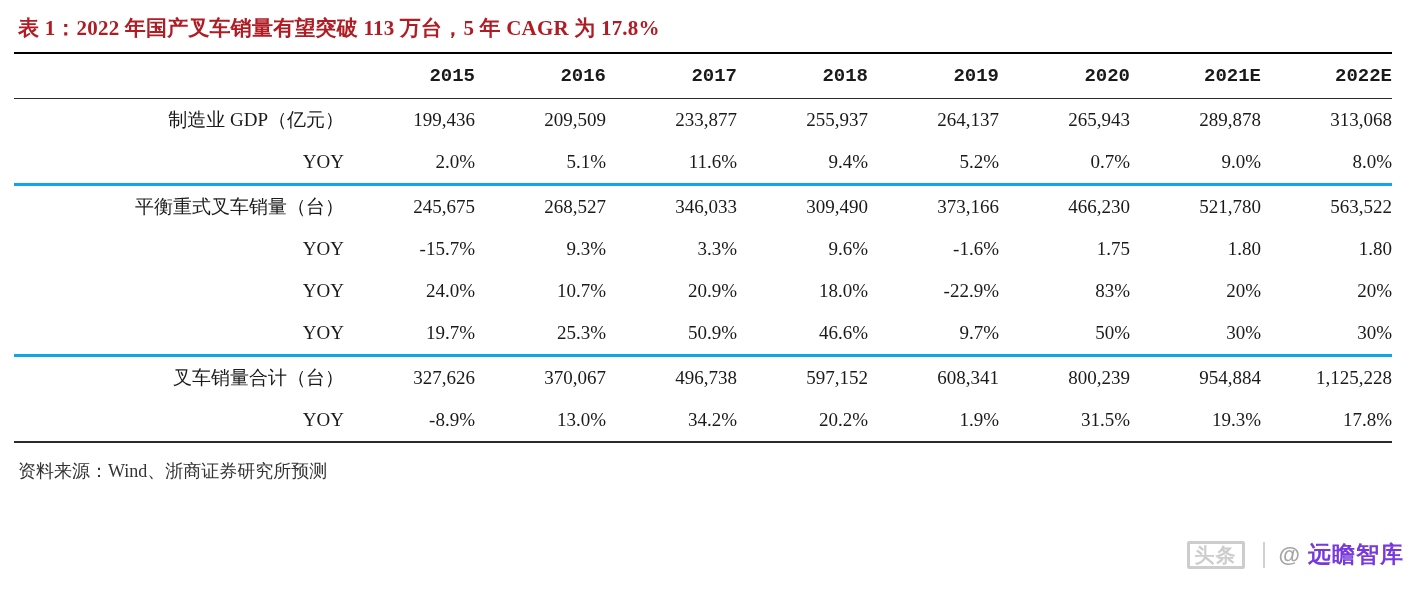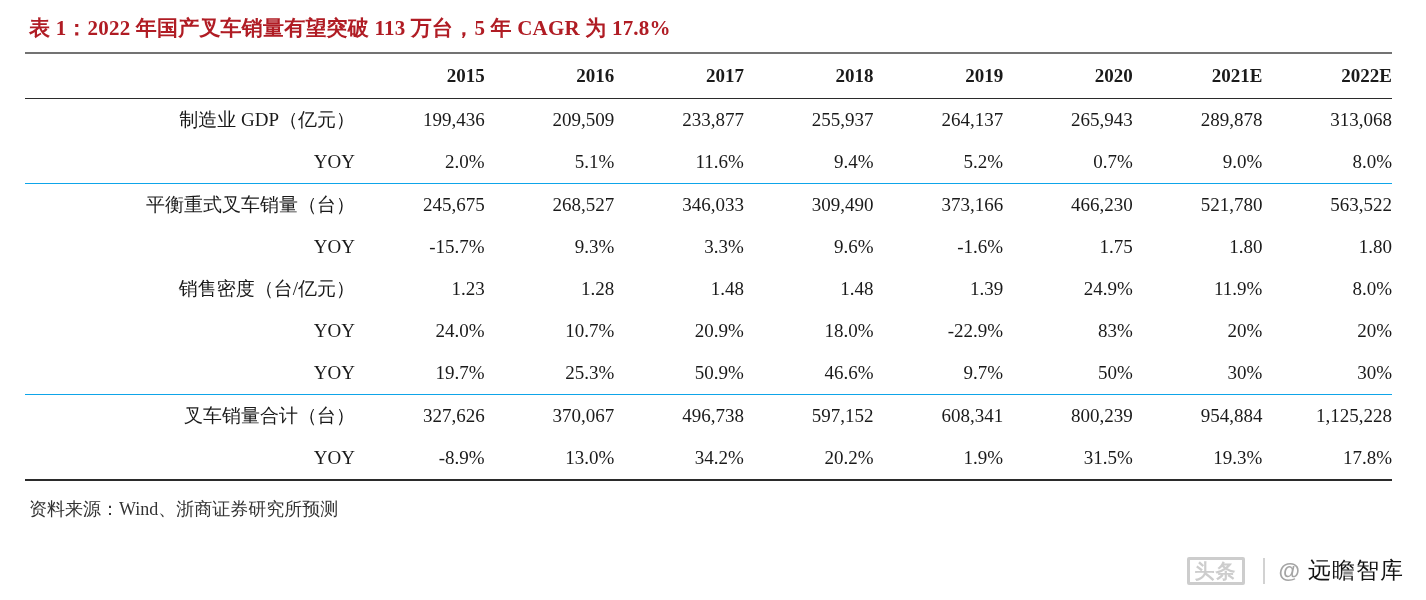--- a/index.html
+++ b/index.html
@@ -13,21 +13,21 @@
     font-family: "Liberation Serif", serif;
     color: #1a1a1a;
     overflow: hidden;
     position: relative;
   }
   .page {
     position: relative;
     width: 1426px;
     height: 600px;
     box-sizing: border-box;
-    padding: 8px 34px 0 25px;
+    padding: 8px 34px 0 14px;
   }
   .table-title {
     font-family: "Liberation Serif", serif;
     font-weight: bold;
     font-size: 21px;
     color: #b01c24;
     letter-spacing: 0.2px;
     padding: 6px 0 10px 4px;
     white-space: nowrap;
   }
@@ -35,30 +35,31 @@
     width: 100%;
     border-collapse: collapse;
     table-layout: fixed;
   }
   table.data th, table.data td {
     font-size: 19px;
     padding: 0;
     vertical-align: middle;
   }
   .rule-top td, .rule-top th {
-    border-top: 2px solid #737373;
+    border-top: 2px solid #000000;
+    font-family: Liberation Mono, monospace;
   }
   .rule-head td, .rule-head th {
     border-bottom: 1.5px solid #2b2b2b;
   }
   .rule-bottom td {
     border-bottom: 2px solid #2b2b2b;
   }
   .sep td {
-    border-top: 1px solid #0ea5e9;
+    border-top: 3px solid #0ea5e9;
   }
   th.col-label, td.col-label {
     text-align: right;
     padding-left: 4px;
     width: 330px;
     white-space: nowrap;
   }
   th.year, td.num {
     text-align: right;
     padding-right: 20px;
@@ -84,21 +85,21 @@
   .source {
     margin-top: 16px;
     padding-left: 4px;
     font-size: 18px;
     color: #333333;
     white-space: nowrap;
   }
   .watermark {
     position: absolute;
     right: 22px;
-    bottom: 14px;
+    bottom: 30px;
     display: flex;
     align-items: center;
     gap: 8px;
     opacity: 0.92;
   }
   .wm-logo {
     display: flex;
     align-items: center;
     font-family: "Liberation Sans", sans-serif;
     font-weight: bold;
@@ -123,22 +124,22 @@
   }
   .wm-at {
     font-family: "Liberation Sans", sans-serif;
     font-size: 22px;
     color: #9e9e9e;
     font-weight: bold;
   }
   .wm-name {
     font-family: "Liberation Sans", sans-serif;
     font-size: 23px;
-    color: #000000;
-    font-weight: normal;
+    color: #6d28d9;
+    font-weight: bold;
     letter-spacing: 1px;
   }
 </style>
 </head>
 <body>
 
 <div class="page">
 
   <div class="table-title">表 1：2022 年国产叉车销量有望突破 113 万台，5 年 CAGR 为 17.8%</div>
 
@@ -199,31 +200,20 @@
         <td class="num">-15.7%</td>
         <td class="num">9.3%</td>
         <td class="num">3.3%</td>
         <td class="num">9.6%</td>
         <td class="num">-1.6%</td>
         <td class="num">1.75</td>
         <td class="num">1.80</td>
         <td class="num">1.80</td>
       </tr>
 
-      <tr>
-        <td class="col-label">销售密度（台/亿元）</td>
-        <td class="num">1.23</td>
-        <td class="num">1.28</td>
-        <td class="num">1.48</td>
-        <td class="num">1.48</td>
-        <td class="num">1.39</td>
-        <td class="num">24.9%</td>
-        <td class="num">11.9%</td>
-        <td class="num">8.0%</td>
-      </tr>
 
 
       <tr>
         <td class="col-label">YOY</td>
         <td class="num">24.0%</td>
         <td class="num">10.7%</td>
         <td class="num">20.9%</td>
         <td class="num">18.0%</td>
         <td class="num">-22.9%</td>
         <td class="num">83%</td>

